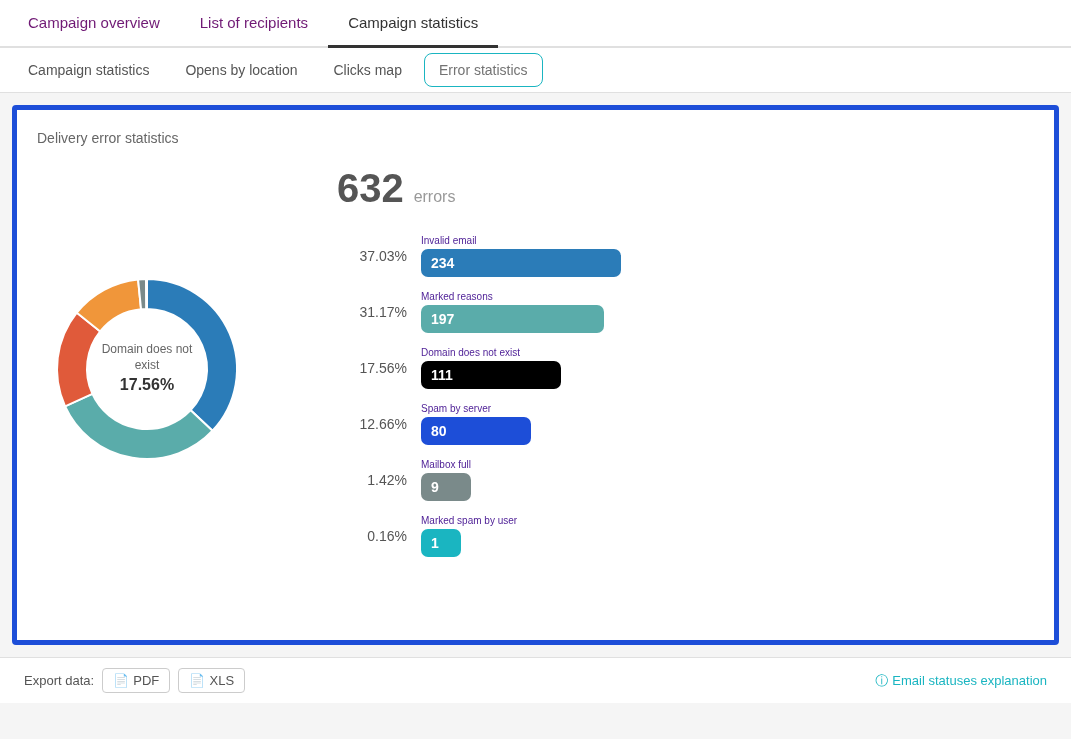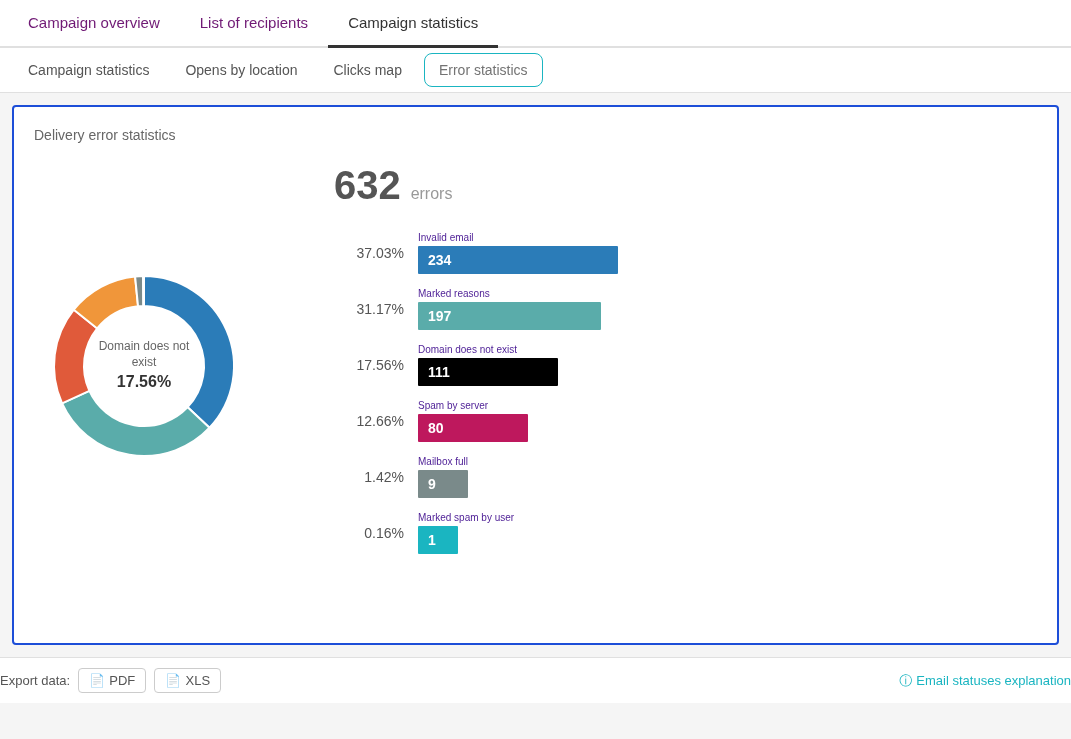--- a/index.html
+++ b/index.html
@@ -45,21 +45,21 @@
       color: #737373;
       border-radius: 8px;
       padding: 8px 14px;
       margin: 5px 4px;
     }
 
     
     .main-content {
       margin: 12px;
       background: #fff;
-      border: 2px solid #1d4ed8;
+      border: 5px solid #1d4ed8;
       border-radius: 4px;
       padding: 20px;
       min-height: 540px;
     }
 
     .section-title {
       font-size: 14px;
       color: #666;
       margin-bottom: 20px;
     }
@@ -131,36 +131,36 @@
     }
     .stat-label {
       font-size: 10px;
       color: #4c1d95;
       margin-bottom: 3px;
     }
     .stat-bar {
       display: flex;
       align-items: center;
       height: 28px;
-      border-radius: 1px;
+      border-radius: 7px;
       color: #fff;
       font-size: 14px;
       font-weight: bold;
       padding: 0 10px;
       min-width: 40px;
     }
 
     
     .footer {
       display: flex;
       justify-content: space-between;
       align-items: center;
       background: #fff;
       border-top: 1px solid #e0e0e0;
-      padding: 10px 0;
+      padding: 10px 24px;
       margin-top: 0;
     }
     .export-area {
       display: flex;
       align-items: center;
       gap: 8px;
       color: #555;
       font-size: 13px;
     }
     .export-btn {
@@ -245,21 +245,21 @@
       <div class="stat-pct">17.56%</div>
       <div class="stat-bar-wrap">
         <div class="stat-label">Domain does not exist</div>
         <div class="stat-bar" style="background-color: #000000; width: 140px;">111</div>
       </div>
     </div>
           <div class="stat-row">
       <div class="stat-pct">12.66%</div>
       <div class="stat-bar-wrap">
         <div class="stat-label">Spam by server</div>
-        <div class="stat-bar" style="background-color: #be185d; width: 110px;">80</div>
+        <div class="stat-bar" style="background-color: #1d4ed8; width: 110px;">80</div>
       </div>
     </div>
           <div class="stat-row">
       <div class="stat-pct">1.42%</div>
       <div class="stat-bar-wrap">
         <div class="stat-label">Mailbox full</div>
         <div class="stat-bar" style="background-color: #7a8a8a; width: 50px;">9</div>
       </div>
     </div>
           <div class="stat-row">

